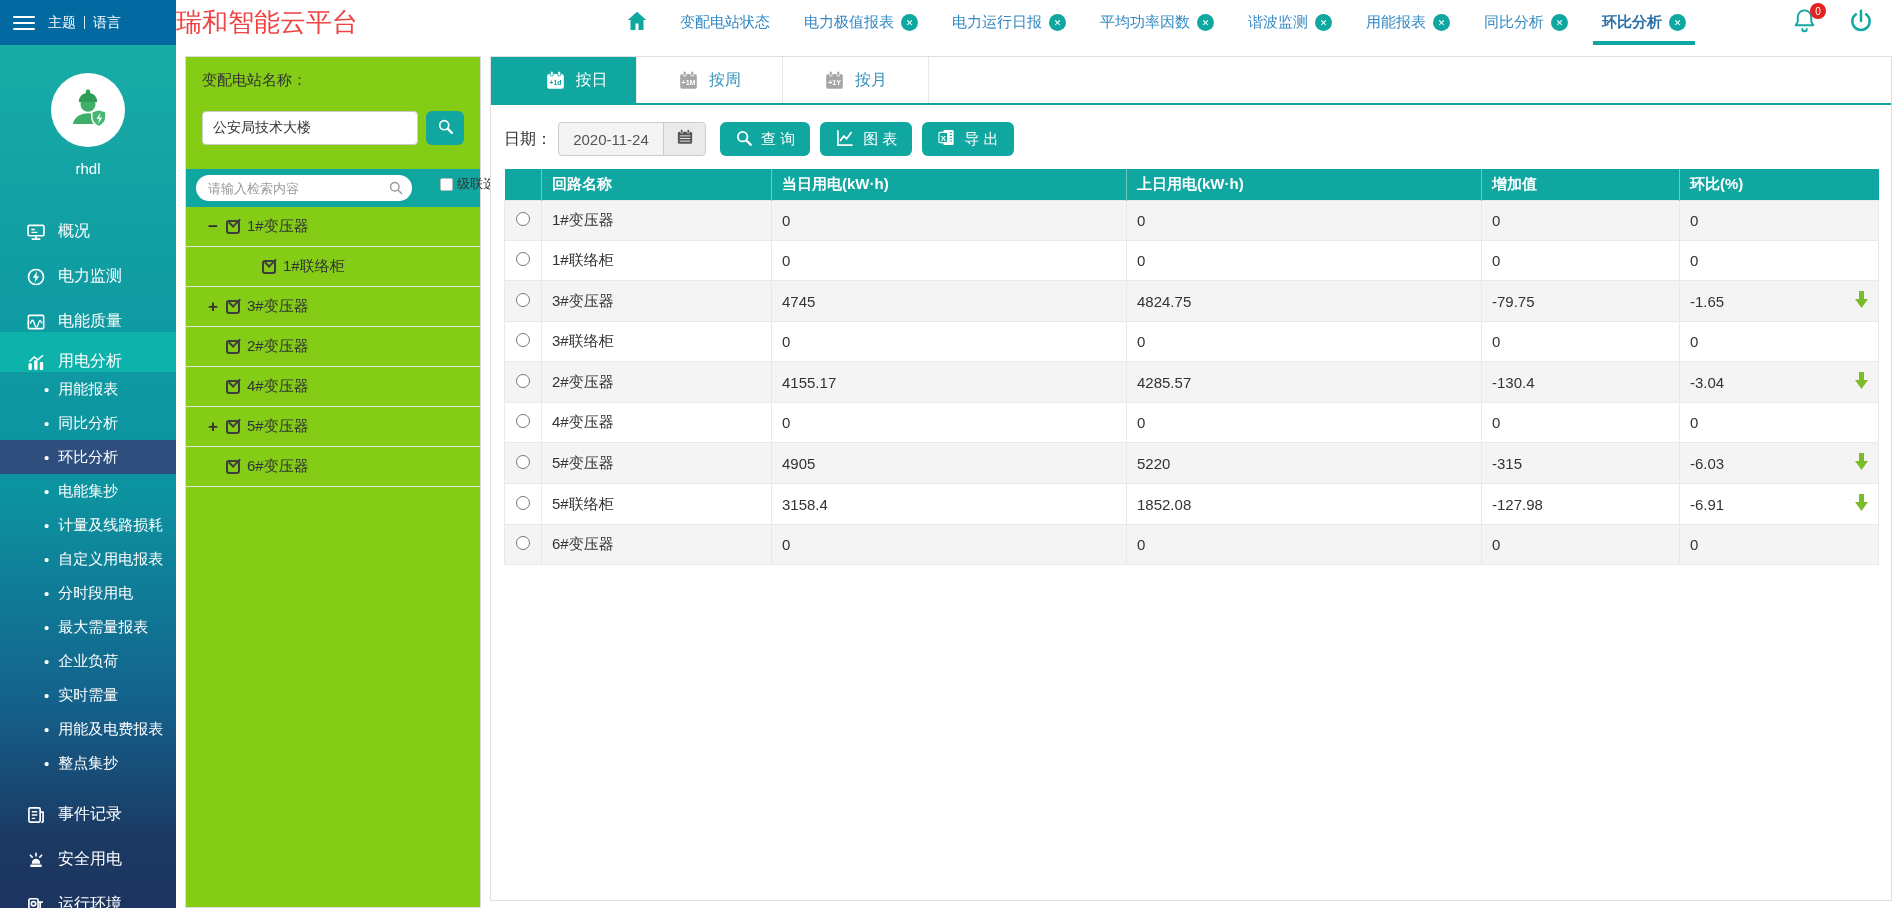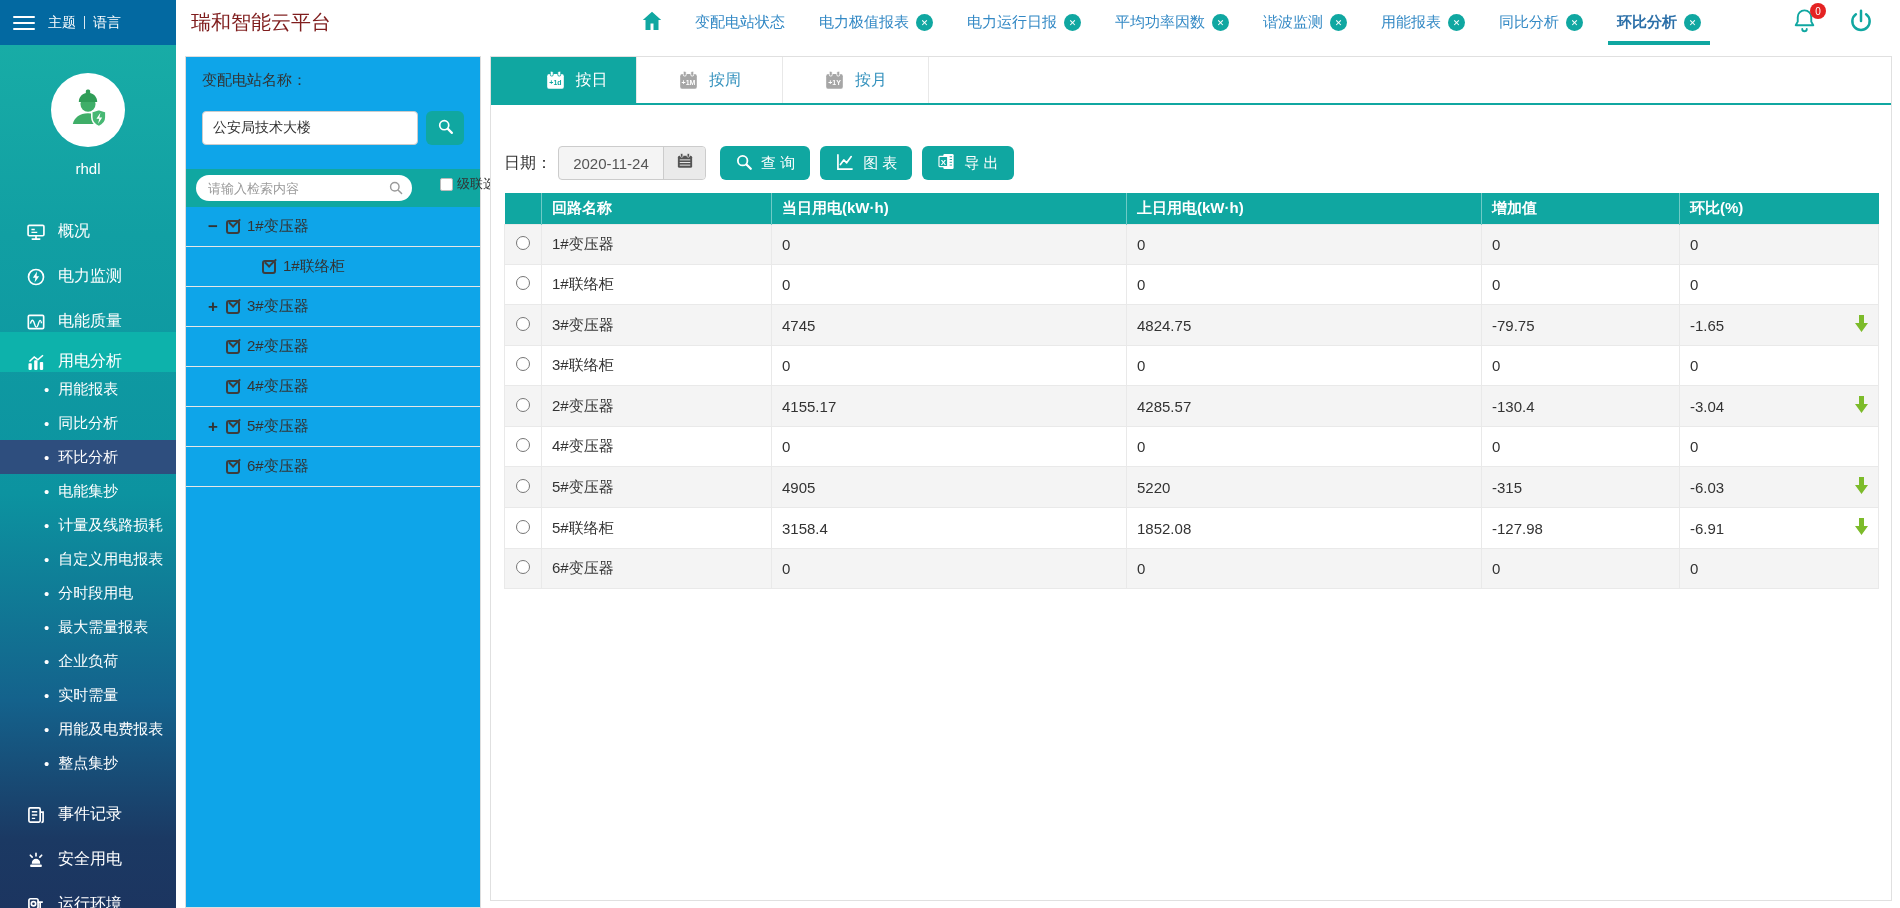--- a/index.html
+++ b/index.html
@@ -8,21 +8,21 @@
 
   
   .topbar { position:absolute; top:0; left:0; width:1900px; height:45px; background:#fff;
     display:flex; align-items:stretch; z-index:5; }
   .topbar-left { width:176px; background:#0369a1; color:#fff; display:flex; align-items:center;
     gap:13px; padding-left:13px; flex:none; }
   .hamburger { width:22px; display:flex; flex-direction:column; gap:4px; cursor:pointer; }
   .hamburger span { display:block; height:2px; background:#fff; border-radius:1px; }
   .tl-label { font-size:14px; cursor:pointer; }
   .tl-div { width:1px; height:13px; background:rgba(255,255,255,.85); margin:0 -5px; }
-  .app-title { color:#7f1d1d; font-size:20px; line-height:45px; margin-left:15px; width:300px;
+  .app-title { color:#ef4444; font-size:26px; line-height:45px; width:300px;
     flex:none; white-space:nowrap; }
   .top-nav { display:flex; align-items:stretch; margin-left:135px; }
   .home-btn { display:flex; align-items:center; padding:0 14px; cursor:pointer; }
   .nav-tab { position:relative; display:flex; align-items:center; gap:7px; padding:0 17px;
     font-size:15px; color:#3389C5; cursor:pointer; white-space:nowrap; }
   .nav-tab.active { color:#2B6FA8; font-weight:bold; }
   .nav-tab.active::after { content:""; position:absolute; left:8px; right:8px; bottom:0;
     height:4px; background:#10A7A1; }
   .nav-close { width:17px; height:17px; border-radius:50%; background:#10A7A1; color:#fff;
     font-size:9px; display:flex; align-items:center; justify-content:center; cursor:pointer;
@@ -48,21 +48,21 @@
   .menu-item.active { background:#0DB2AB; }
   .menu-item .micon { width:20px; height:20px; color:#fff; flex:none; display:flex; }
   .menu-item.tall { height:45px; }
   .sub-item { height:34px; display:flex; align-items:center; padding-left:44px; font-size:15px;
     cursor:pointer; }
   .sub-item::before { content:"•"; margin-right:9px; font-size:15px; }
   .sub-item.active { background:#2E4E7E; }
 
   
   .tree-panel { position:absolute; top:56px; left:185px; width:296px; height:852px;
-    background:#0ea5e9; border:1px solid #ddd; padding-top:14px; }
+    background:#84cc16; border:1px solid #ddd; padding-top:14px; }
   .station-label { font-size:15px; color:#333; padding:0 16px; margin-bottom:9px; }
   .station-row { display:flex; gap:8px; padding:12px 16px; }
   .station-input { flex:1; height:34px; border:1px solid #ccc; border-radius:4px; padding:0 10px;
     font-size:14px; color:#333; outline:none; }
   .station-search-btn { width:38px; height:34px; background:#10A7A1; border:none; border-radius:6px;
     display:flex; align-items:center; justify-content:center; cursor:pointer; flex:none; }
   .search-band { margin-top:12px; background:#10A7A1; padding:6px 10px; display:flex;
     align-items:flex-start; gap:7px; height:38px; }
   .search-pill { flex:1; height:26px; background:#fff; border:none; border-radius:13px;
     padding:0 28px 0 12px; font-size:13px; color:#333; outline:none; min-width:0; }
@@ -85,21 +85,21 @@
 
   
   .main-panel { position:absolute; top:56px; left:490px; width:1402px; height:845px;
     background:#fff; border:1px solid #e0e0e0; }
   .tabs-row { height:48px; display:flex; border-bottom:2px solid #10A7A1; }
   .view-tab { width:146px; display:flex; align-items:center; justify-content:center; gap:10px;
     font-size:16px; color:#3391BD; background:#fff; border-right:1px solid #e8e8e8; cursor:pointer; }
   .view-tab .tab-icon { color:#A6A6A6; display:flex; }
   .view-tab.active { background:#10A7A1; color:#fff;padding-left:25px; }
   .view-tab.active .tab-icon { color:#fff; }
-  .toolbar { display:flex; align-items:center; padding:12px 0 0 13px; height:56px;margin-top:24px; }
+  .toolbar { display:flex; align-items:center; padding:12px 0 0 13px; height:56px; }
   .date-label { font-size:16px; color:#333; margin-right:6px; }
   .date-group { display:flex; height:34px; border:1px solid #ccc; border-radius:4px;
     overflow:hidden; background:#f4f4f4; }
   .date-value { width:104px; display:flex; align-items:center; justify-content:center;
     font-size:15px; color:#555; cursor:pointer; }
   .date-cal-btn { width:42px; border-left:1px solid #ccc; background:#eaeaea; display:flex;
     align-items:center; justify-content:center; cursor:pointer; }
   .tbtn { height:34px; border:none; border-radius:6px; background:#10A7A1; color:#fff;
     font-size:15px; display:flex; align-items:center; gap:8px; padding:0 15px; cursor:pointer;
     margin-left:10px; font-family:inherit; }

